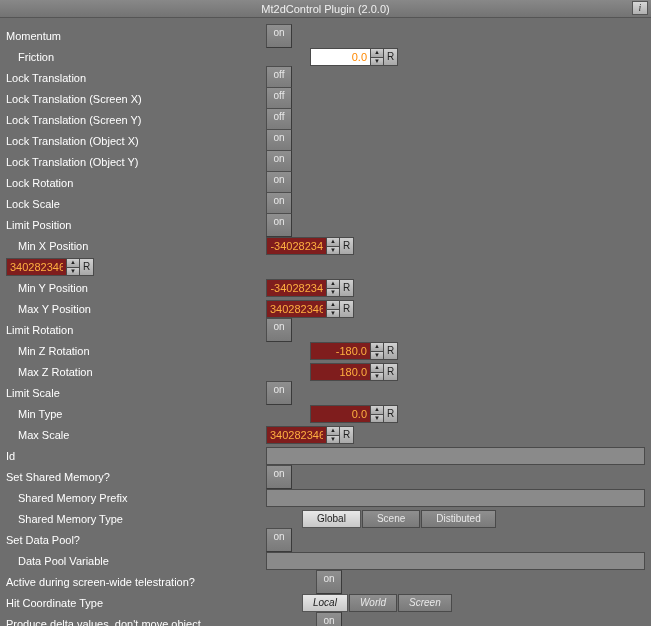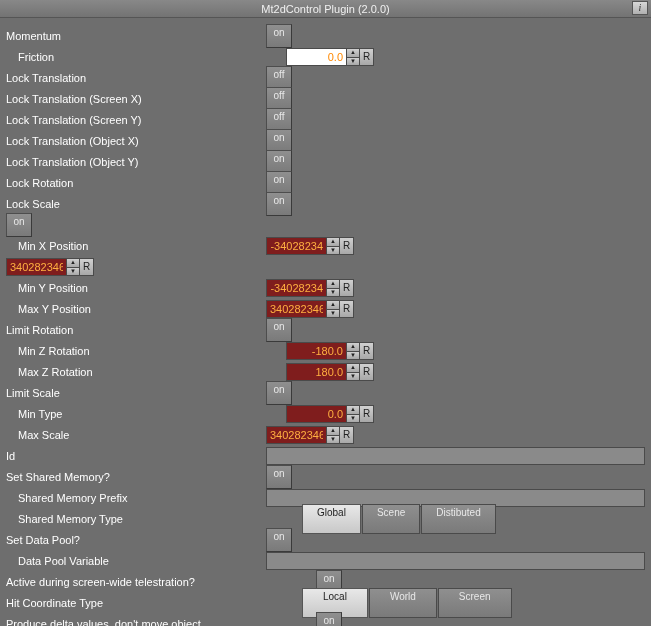--- a/index.html
+++ b/index.html
@@ -69,21 +69,21 @@
     background: linear-gradient(#8f8f8f,#7a7a7a);
     border: 1px solid #4d4d4d;
     border-right-color:#3a3a3a;
     border-bottom-color:#3a3a3a;
     cursor: pointer;
   }
   
   .num-wrap {
     display: flex;
     align-items: stretch;
-    margin-left: 20px;
+    margin-left: 44px;
   }
   .num-input {
     width: 60px;
     height: 18px;
     background: #7f1d1d;
     border: 1px solid #4a4a4a;
     border-right: none;
     color: #ffb040;
     text-align: right;
     padding: 0 3px;
@@ -133,37 +133,37 @@
     font-size: 11px;
     font-family: Arial, sans-serif;
     margin-left: 36px;
   }
   
   .seg-group {
     display: flex;
     margin-left: 36px;
   }
   .seg {
-    height: 30px;
+    height: 18px;
     line-height: 16px;
     padding: 0 14px;
     font-size: 10px;
     text-align: center;
     cursor: pointer;
     background: linear-gradient(#8f8f8f,#7a7a7a);
     border: 1px solid #4a4a4a;
     color: #e8e8e8;
     margin-right: 1px;
   }
   .seg.selected {
     background: linear-gradient(#e8e8e8,#c8c8c8);
     color: #222;
     border-color: #555;
   }
-  .seg-group.small .seg { padding: 0 20px; }
+  .seg-group.small .seg { padding: 0 10px; font-style: italic; }
 </style>
 </head>
 <body>
 
 <div class="title-bar">
   <span>Mt2dControl Plugin (2.0.0)</span>
   <span class="info-btn">i</span>
 </div>
 
 <div class="panel">
@@ -226,20 +226,21 @@
       </div>
     </div>
   <div class="row">
       <div class="label">Lock Scale</div>
       <div class="controls">
         <span class="toggle">on</span>
       </div>
     </div>
 
   <div class="row">
+      <div class="label">Limit Position</div>
       <div class="controls">
         <span class="toggle">on</span>
       </div>
     </div>
 
   <div class="row">
       <div class="label indent1">Min X Position</div>
       <div class="controls">
         <div class="num-wrap" style="margin-left:0">
           <input class="num-input" value="-34028234" style="">

